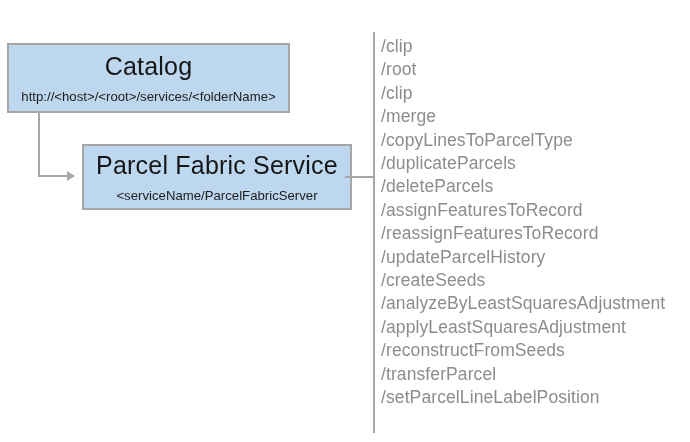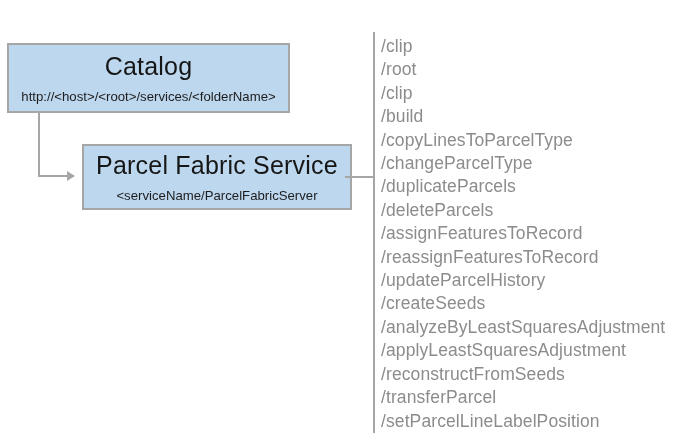--- a/index.html
+++ b/index.html
@@ -123,23 +123,22 @@
     <div class="box-subtitle">&lt;serviceName/ParcelFabricServer</div>
   </div>
 
   <div class="conn conn-service-list"></div>
   <div class="conn list-divider"></div>
 
   <div class="endpoints">
       <div class="endpoint">/clip</div>
       <div class="endpoint">/root</div>
       <div class="endpoint">/clip</div>
-      <div class="endpoint">/build</div>
+      <div class="endpoint">/merge</div>
       <div class="endpoint">/copyLinesToParcelType</div>
-      <div class="endpoint">/changeParcelType</div>
       <div class="endpoint">/duplicateParcels</div>
       <div class="endpoint">/deleteParcels</div>
       <div class="endpoint">/assignFeaturesToRecord</div>
       <div class="endpoint">/reassignFeaturesToRecord</div>
       <div class="endpoint">/updateParcelHistory</div>
       <div class="endpoint">/createSeeds</div>
       <div class="endpoint">/analyzeByLeastSquaresAdjustment</div>
       <div class="endpoint">/applyLeastSquaresAdjustment</div>
       <div class="endpoint">/reconstructFromSeeds</div>
       <div class="endpoint">/transferParcel</div>

